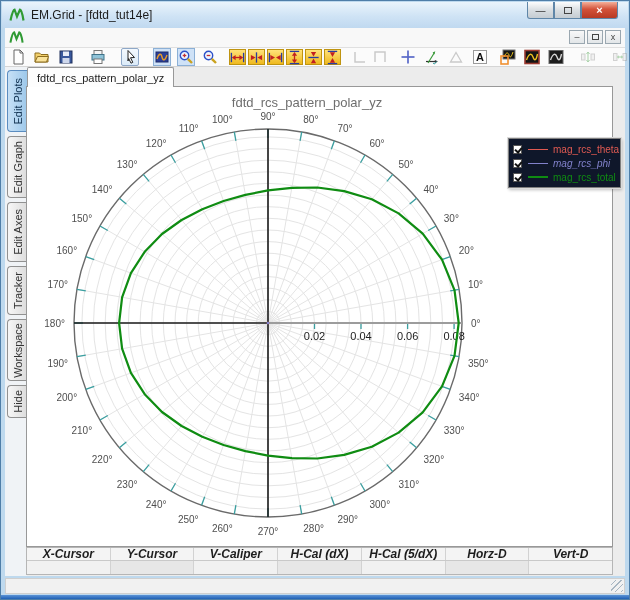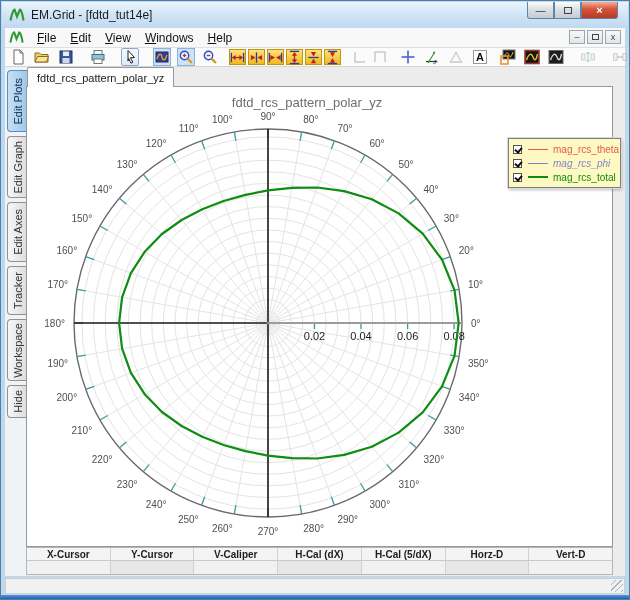--- a/index.html
+++ b/index.html
@@ -47,34 +47,34 @@
   .doc-tab{position:absolute;left:26px;top:66px;height:20px;padding:0 9px;background:#fdfdfd;
            border:1px solid #989898;border-bottom:none;border-radius:2px 2px 0 0;display:flex;align-items:center;z-index:3;}
   .doc-tab span{font-size:11px;color:#222;}
   .page{position:absolute;left:25px;top:85px;width:587px;height:461px;background:#fff;border:1px solid #989898;z-index:2;}
   .chart-title{position:absolute;left:0;top:8px;width:560px;text-align:center;font-size:13px;color:#6e6e6e;}
   #chart{position:absolute;left:0;top:0;}
   #chart text{font-family:"Liberation Sans",sans-serif;}
   .alabel{fill:#4f4f4f;font-size:10px;}
   .vlabel{fill:#1c1c1c;font-size:11px;}
   
-  .legend{position:absolute;left:481px;top:51px;width:113px;background:#fef9c3;border:1px solid #7f7f7f;
+  .legend{position:absolute;left:481px;top:51px;width:113px;background:#0f172a;border:1px solid #7f7f7f;
           box-shadow:0 0 0 1px #dadada,1px 2px 3px rgba(0,0,0,.25);padding:3px 4px;}
   .leg-row{display:flex;align-items:center;height:14px;}
   .chk{position:relative;width:9px;height:9px;border:1px solid #555;background:#fff;flex:none;}
   .chk::after{content:"";position:absolute;left:2px;top:0;width:3px;height:5px;
               border-right:2px solid #111;border-bottom:2px solid #111;transform:rotate(40deg);}
   .leg-line{width:20px;margin:0 5px 0 6px;flex:none;}
   .leg-label{font-size:10px;white-space:nowrap;}
   
   .readout{position:absolute;left:25px;top:546px;width:587px;height:28px;border:1px solid #b5b5b5;background:#f4f4f4;}
   .ro-row{display:flex;height:13px;}
   .ro-row.hdr{border-bottom:1px solid #c9c9c9;}
-  .ro-cell{flex:1;font-size:10px;font-weight:bold;color:#1d1d1d;text-align:center;line-height:13px;
-           border-right:1px solid #d2d2d2;overflow:hidden;white-space:nowrap;}
+  .ro-cell{flex:1;font-size:12px;font-weight:bold;color:#1d1d1d;text-align:center;line-height:13px;
+           border-right:1px solid #d2d2d2;overflow:hidden;white-space:nowrap;font-style:italic;}
   .ro-row.val .ro-cell{font-weight:normal;background:#f1f1f1;}
   .ro-row.val .ro-cell:nth-child(even){background:#e7e7e7;}
   .ro-cell:last-child{border-right:none;}
   
   .statusbar{position:absolute;left:4px;right:4px;top:577px;height:16px;background:#f1f1f1;border:1px solid #cfcfcf;}
   .grip{position:absolute;right:1px;bottom:1px;width:12px;height:12px;
         background:repeating-linear-gradient(135deg,transparent 0 3px,#a8b6c2 3px 4px);}
   .bottom-band{position:absolute;left:0;right:0;bottom:0;height:4px;background:linear-gradient(#5b93d6,#1f60b4);}
 </style>
 </head>
@@ -93,27 +93,20 @@
           <span class="maxglyph"></span>
         </div>
       <div class="winbtn close">×</div>
     </div>
   </div>
 
   <div class="menubar">
     <svg class="app-icon-s" viewBox="0 0 16 16">
       <path d="M1.5 13.5C3 6 4.5 2.5 5.5 2.5l2.5 7 3-7c1 0 2.5 4 3.5 11" stroke="#2f9a34" stroke-width="2.2" fill="none"></path>
     </svg>
-    <div id="menu-items" style="display:flex;">
-        <span class="menu-item"><u>F</u>ile</span>
-        <span class="menu-item"><u>E</u>dit</span>
-        <span class="menu-item"><u>V</u>iew</span>
-        <span class="menu-item"><u>W</u>indows</span>
-        <span class="menu-item"><u>H</u>elp</span>
-      </div>
     <div class="mdi-btns">
       <div class="mdibtn">–</div>
       <div class="mdibtn">
           <span class="mdirest"></span>
         </div>
       <div class="mdibtn">x</div>
     </div>
   </div>
 
   <div class="toolbar">

